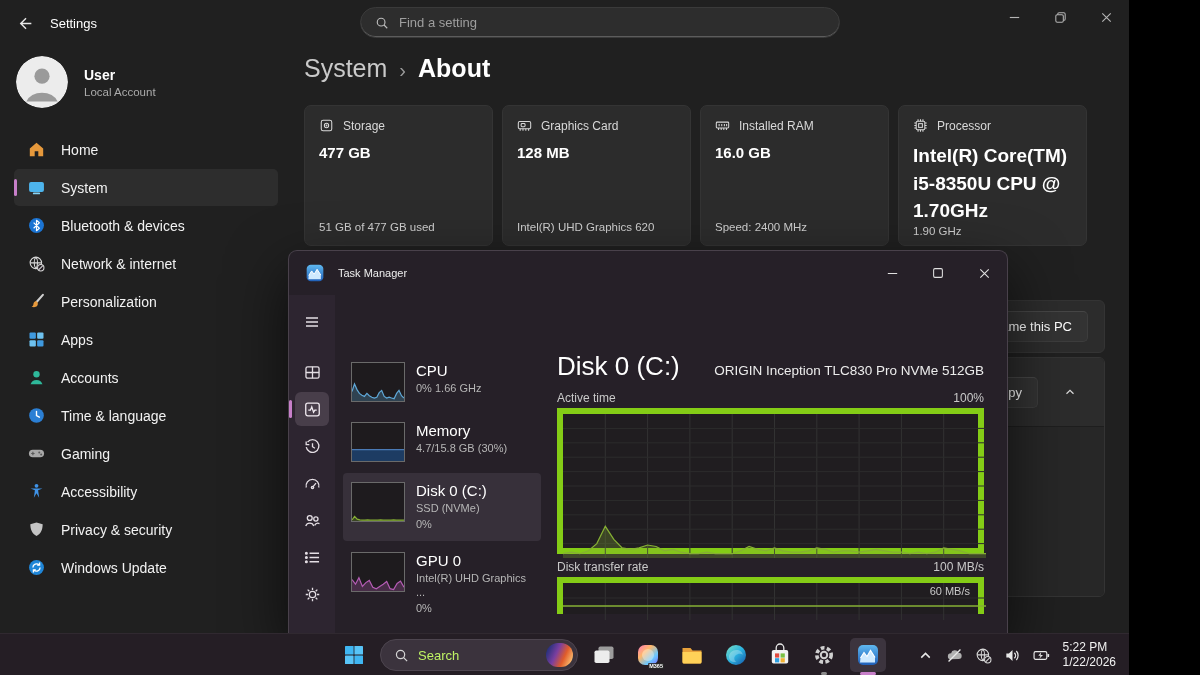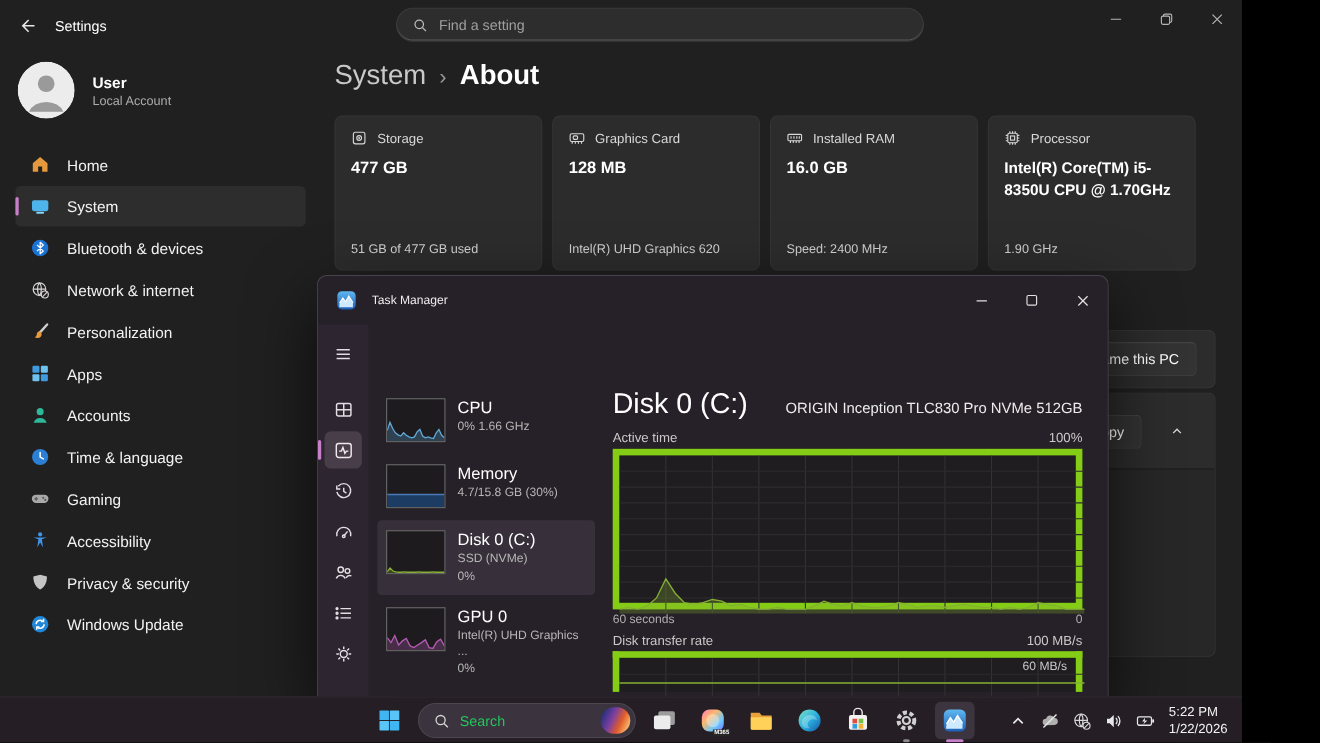--- a/index.html
+++ b/index.html
@@ -85,21 +85,21 @@
 
   
   .taskbar { position:absolute; left:0; right:0; bottom:0; height:42px; background:#251e25; border-top:1px solid rgba(255,255,255,.05); z-index:10; }
   .tb-center { position:absolute; left:336px; top:4px; display:flex; align-items:center; gap:8px; }
   .tb-btn { width:36px; height:34px; border-radius:5px; display:flex; align-items:center; justify-content:center; position:relative; }
   .tb-btn svg { width:24px; height:24px; }
   .tb-btn.active { background:#3c343e; }
   .tb-btn.active::after { content:""; position:absolute; bottom:-3px; left:50%; transform:translateX(-50%); width:16px; height:3px; border-radius:2px; background:var(--accent); }
   .tb-btn.running::after { content:""; position:absolute; bottom:-3px; left:50%; transform:translateX(-50%); width:6px; height:3px; border-radius:2px; background:#8b8b8b; }
   .tb-search { width:198px; height:32px; border-radius:16px; background:#3b333d; border:1px solid #4d454f; display:flex; align-items:center; gap:9px; padding:0 4px 0 13px; }
-  .tb-search .txt { font-size:13px; color:#22c55e; flex:1; }
+  .tb-search .txt { font-size:13px; color:#bef264; flex:1; }
   .bing-img { width:27px; height:24px; border-radius:12px; background:linear-gradient(115deg,#22307a 10%,#7b3fa0 40%,#e05c2a 65%,#ffd27f 95%); }
   .m365 { position:absolute; bottom:3px; right:2px; font-size:5.5px; font-weight:700; color:#fff; background:rgba(40,40,40,.85); padding:0 1px; border-radius:1px; }
   .tray { position:absolute; right:4px; top:0; height:42px; display:flex; align-items:center; }
   .tray-btn { height:30px; padding:0 6px; display:flex; align-items:center; justify-content:center; border-radius:4px; }
   .tray-btn svg { width:17px; height:17px; }
   .clock { font-size:12px; line-height:15px; color:#f2f2f2; padding:0 9px 0 7px; }
 </style>
 </head>
 <body>
 
@@ -323,21 +323,21 @@
           <div class="sc-label">
             <span class="ci" style="display: flex;">
               <svg viewBox="0 0 16 16" fill="none" stroke="#d8d8d8" stroke-width="1.1">
                 <rect x="3.4" y="3.4" width="9.2" height="9.2" rx="1.4"></rect>
                 <rect x="6" y="6" width="4" height="4"></rect>
                 <path d="M5.4 1.4v2M8 1.4v2M10.6 1.4v2M5.4 12.6v2M8 12.6v2M10.6 12.6v2M1.4 5.4h2M1.4 8h2M1.4 10.6h2M12.6 5.4h2M12.6 8h2M12.6 10.6h2"></path>
               </svg>
             </span>
             <span>Processor</span>
           </div>
-          <div class="sc-value" style="font-size: 14px;">Intel(R) Core(TM) i5-8350U CPU @ 1.70GHz</div>
+          <div class="sc-value" style="font-size: 19px;">Intel(R) Core(TM) i5-8350U CPU @ 1.70GHz</div>
           <div class="sc-detail">1.90 GHz</div>
         </div>
       </div>
 
     <div class="dev-card1">
       <button class="btn">Rename this PC</button>
     </div>
     <div class="dev-card2">
       <div class="hd">
         <button class="btn">Copy</button>
@@ -526,24 +526,20 @@
             <line x1="0" x2="423" y1="43.2" y2="43.2" stroke="#2c2c2c"></line>
             <line x1="0" x2="423" y1="57.6" y2="57.6" stroke="#2c2c2c"></line>
             <line x1="0" x2="423" y1="72" y2="72" stroke="#2c2c2c"></line>
             <line x1="0" x2="423" y1="86.4" y2="86.4" stroke="#2c2c2c"></line>
             <line x1="0" x2="423" y1="100.8" y2="100.8" stroke="#2c2c2c"></line>
             <line x1="0" x2="423" y1="115.2" y2="115.2" stroke="#2c2c2c"></line>
             <line x1="0" x2="423" y1="129.6" y2="129.6" stroke="#2c2c2c"></line>
             <path d="M0,144 L0.0,139.7 L8.5,138.2 L16.9,139.7 L25.4,136.8 L33.8,129.6 L42.3,112.3 L50.8,125.3 L59.2,133.9 L67.7,135.4 L76.1,133.9 L84.6,131.0 L93.1,132.5 L101.5,136.8 L110.0,135.4 L118.4,138.2 L126.9,139.7 L135.4,139.7 L143.8,138.2 L152.3,139.7 L160.7,139.7 L169.2,139.7 L177.7,136.8 L186.1,132.5 L194.6,135.4 L203.0,136.8 L211.5,133.9 L220.0,136.8 L228.4,138.2 L236.9,138.2 L245.3,136.8 L253.8,133.9 L262.3,135.4 L270.7,138.2 L279.2,136.8 L287.6,136.8 L296.1,138.2 L304.6,136.8 L313.0,135.4 L321.5,136.8 L329.9,138.2 L338.4,138.2 L346.9,139.7 L355.3,138.2 L363.8,139.7 L372.2,138.2 L380.7,133.9 L389.2,135.4 L397.6,136.8 L406.1,139.7 L414.5,139.7 L423.0,139.7 L423,144 Z" fill="#86b034" fill-opacity="0.28"></path>
             <polyline points="0.0,139.7 8.5,138.2 16.9,139.7 25.4,136.8 33.8,129.6 42.3,112.3 50.8,125.3 59.2,133.9 67.7,135.4 76.1,133.9 84.6,131.0 93.1,132.5 101.5,136.8 110.0,135.4 118.4,138.2 126.9,139.7 135.4,139.7 143.8,138.2 152.3,139.7 160.7,139.7 169.2,139.7 177.7,136.8 186.1,132.5 194.6,135.4 203.0,136.8 211.5,133.9 220.0,136.8 228.4,138.2 236.9,138.2 245.3,136.8 253.8,133.9 262.3,135.4 270.7,138.2 279.2,136.8 287.6,136.8 296.1,138.2 304.6,136.8 313.0,135.4 321.5,136.8 329.9,138.2 338.4,138.2 346.9,139.7 355.3,138.2 363.8,139.7 372.2,138.2 380.7,133.9 389.2,135.4 397.6,136.8 406.1,139.7 414.5,139.7 423.0,139.7" fill="none" stroke="#86b034" stroke-width="1.2"></polyline>
           </svg></div>
-      <div class="x-row">
-        <span>60 seconds</span>
-        <span class="r">0</span>
-      </div>
       <div class="lbl-row" style="margin-top:6px;">
         <span>Disk transfer rate</span>
         <span class="r">100 MB/s</span>
       </div>
       <div class="chart-box cut" id="chart2" style="height:37px;"><svg width="423" height="37">
             <line x1="42.3" x2="42.3" y1="0" y2="37" stroke="#323232"></line>
             <line x1="84.6" x2="84.6" y1="0" y2="37" stroke="#323232"></line>
             <line x1="126.9" x2="126.9" y1="0" y2="37" stroke="#323232"></line>
             <line x1="169.2" x2="169.2" y1="0" y2="37" stroke="#323232"></line>
             <line x1="211.5" x2="211.5" y1="0" y2="37" stroke="#323232"></line>

